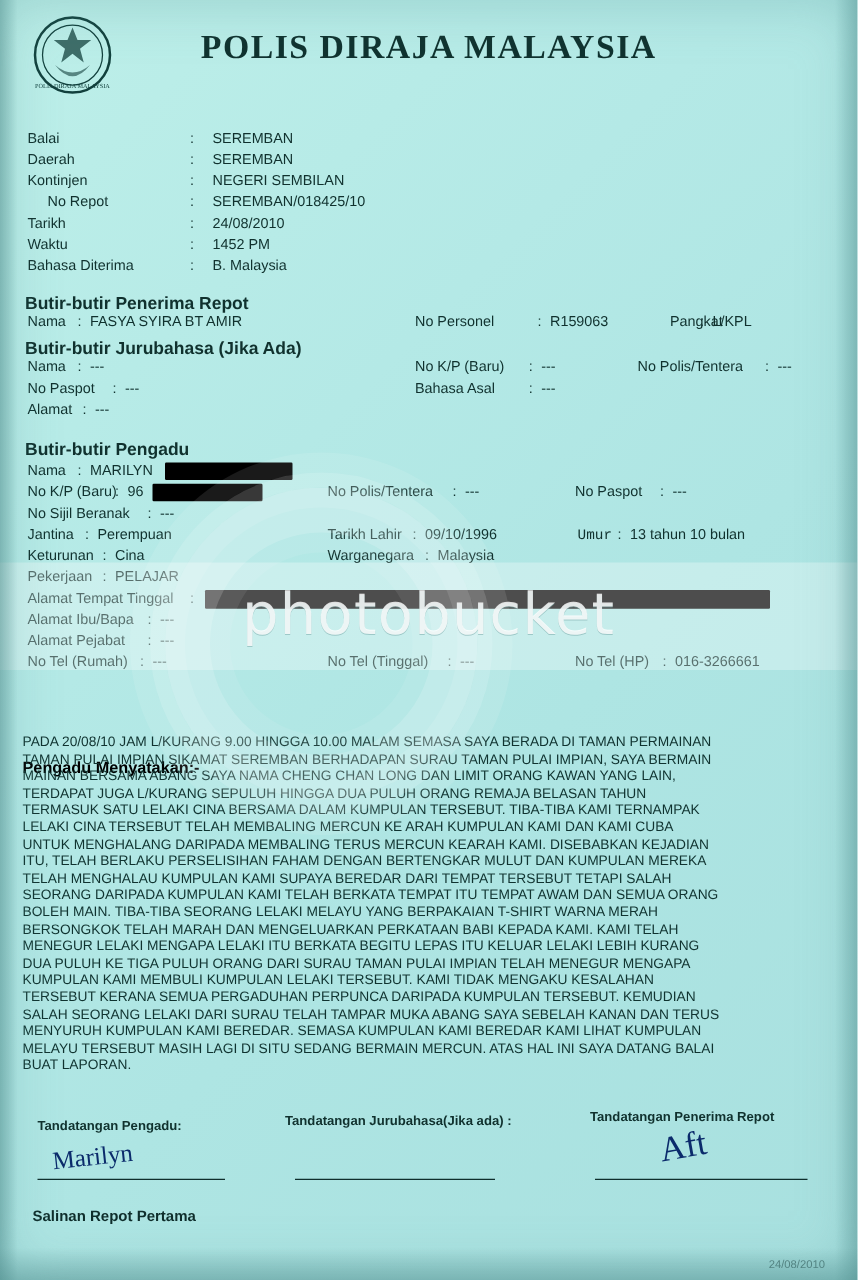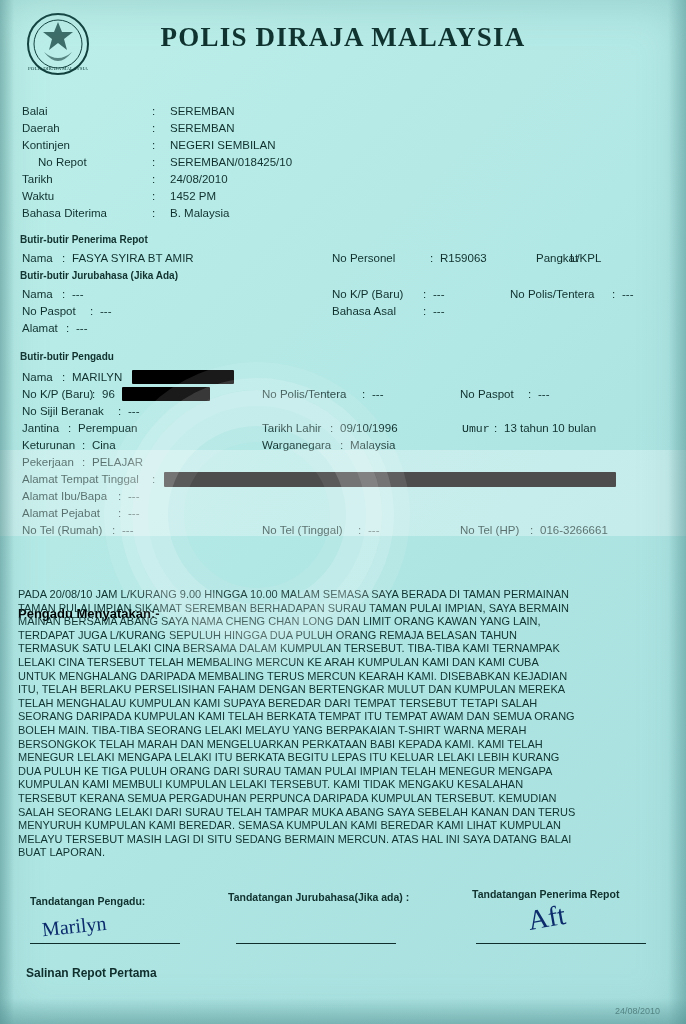--- a/index.html
+++ b/index.html
@@ -131,21 +131,21 @@
     font-size: 11.5px;
   }
   .row {
     position: absolute;
     white-space: nowrap;
     font-family: "Liberation Sans", sans-serif;
   }
   .lbl { font-size: 11.5px; }
   .val { font-size: 11.5px; }
   .sect {
-    font-size: 10px;
+    font-size: 14px;
     font-weight: bold;
   }
 
   .redact {
     display: inline-block;
     background: #000;
     height: 12px;
     vertical-align: -2px;
     border-radius: 1px;
   }
@@ -210,20 +210,21 @@
   }
 </style>
 </head>
 <body>
 
 <div class="page">
 
   <div class="watermark">
     <div class="wm-rings"></div>
     <div class="wm-band"></div>
+    <div class="wm-text">photobucket</div>
   </div>
 
   <div class="crest">
     <svg width="72" height="72" viewBox="0 0 72 72">
       <circle cx="36" cy="36" r="30" fill="none" stroke="#12403d" stroke-width="2"></circle>
       <circle cx="36" cy="36" r="24" fill="none" stroke="#12403d" stroke-width="1"></circle>
       <path d="M36 14 L40 24 L51 24 L42 31 L45 42 L36 35 L27 42 L30 31 L21 24 L32 24 Z" fill="#14413e" opacity="0.75"></path>
       <path d="M22 44 q14 12 28 0 q-14 18 -28 0 z" fill="#14413e" opacity="0.6"></path>
       <text x="36" y="62" font-size="5" text-anchor="middle" fill="#12403d" font-family="Liberation Serif, serif">POLIS DIRAJA MALAYSIA</text>
     </svg>

